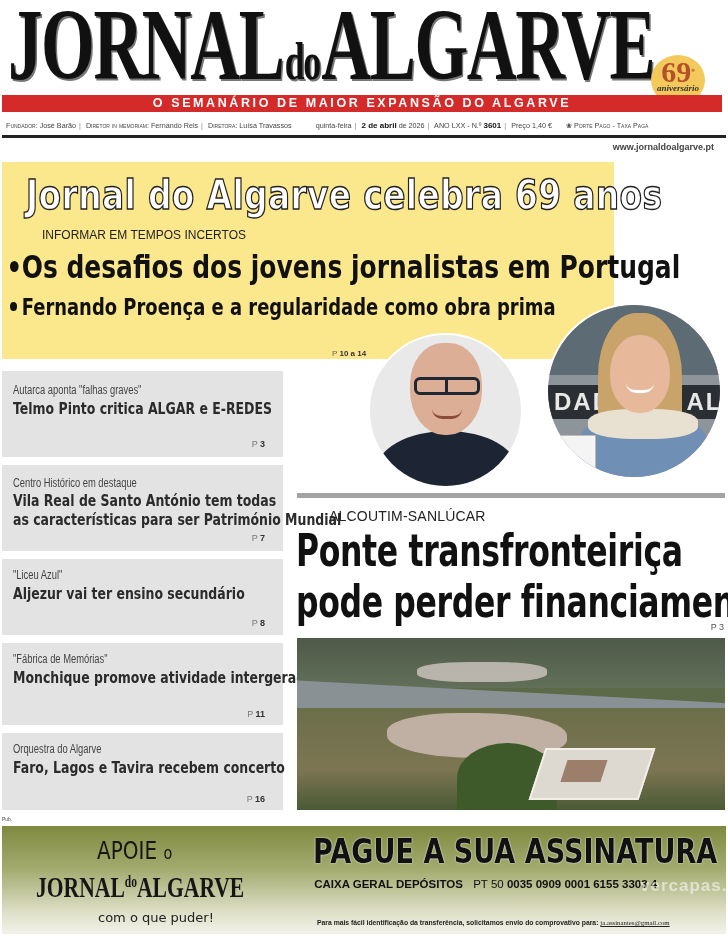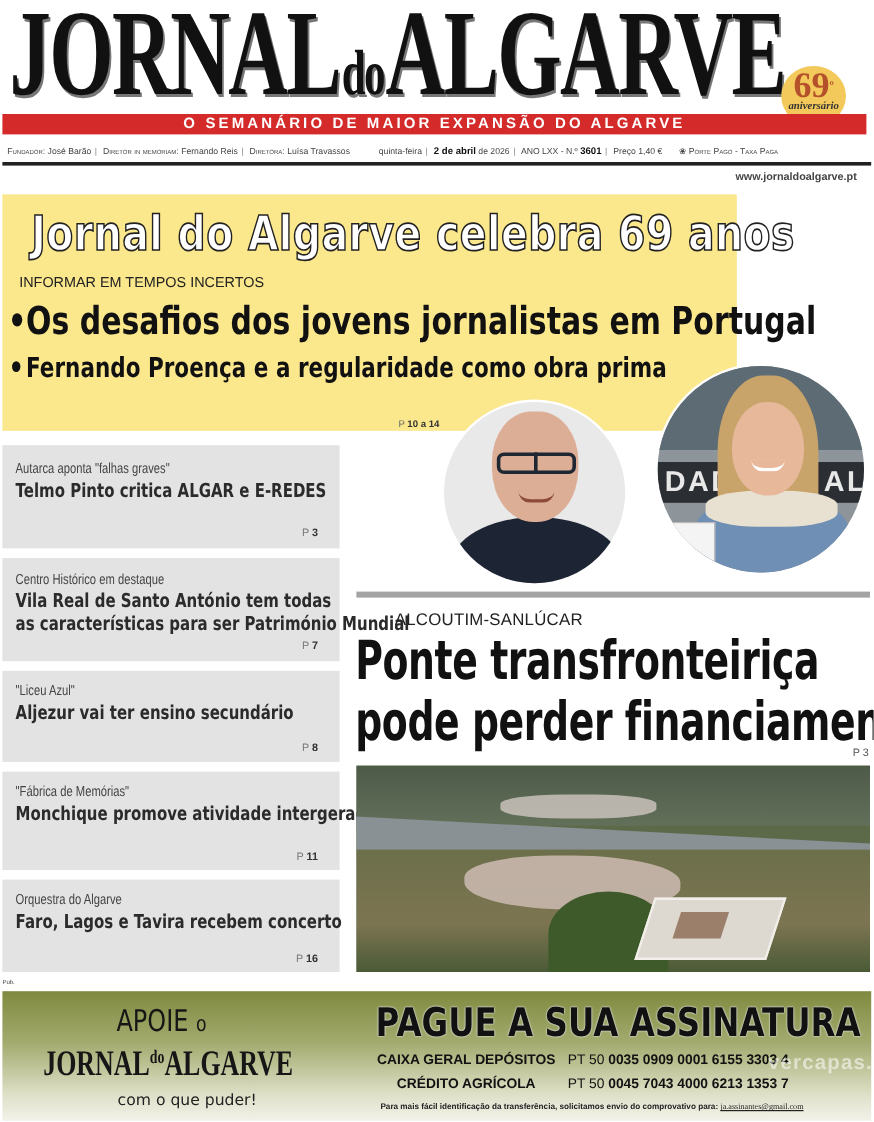--- a/index.html
+++ b/index.html
@@ -43,21 +43,21 @@
 
   
   .feature { position: absolute; left: 2px; top: 162px; width: 612px; height: 197px; background: #fbe78c; }
   .feature-title {
     position: absolute; left: 24px; top: 10px; font-size: 40px; font-weight: bold; color: #fff;
     white-space: nowrap; letter-spacing: 0.5px;
     -webkit-text-stroke: 1.4px #222; text-stroke: 1.4px #222;
     transform: scaleX(0.82); transform-origin: left top;
     font-family: "DejaVu Sans", sans-serif;
   }
-  .feature-kicker { position: absolute; left: 14px; top: 66px; font-size: 12px; color: #222; letter-spacing: 0; text-align: right; }
+  .feature-kicker { position: absolute; left: 40px; top: 66px; font-size: 12px; color: #222; letter-spacing: 0; text-align: right; }
   .feature-bullet {
     position: absolute; left: 8px; white-space: nowrap; font-weight: bold; color: #111;
     font-family: "DejaVu Sans", sans-serif; transform-origin: left top;
   }
   .feature-bullet.b1 { top: 86px; font-size: 32px; transform: scaleX(0.78); }
   .feature-bullet.b2 { top: 132px; font-size: 23px; transform: scaleX(0.78); }
   .bullet-dot { display: inline-block; border-radius: 50%; background: #111; vertical-align: middle; }
   .b1 .bullet-dot { width: 11px; height: 11px; margin-right: 4px; margin-top: -6px; }
   .b2 .bullet-dot { width: 9px; height: 9px; margin-right: 6px; margin-top: -4px; }
   .feature-page { position: absolute; left: 330px; top: 187px; font-size: 8px; color: #666; }
@@ -249,19 +249,15 @@
 <aside class="ad">
   <div class="ad-apoie"><span>APOIE</span> <small>o</small></div>
   <div class="ad-logo"><span class="inner"><span class="l">JORNAL</span><span class="d">do</span><span class="l">ALGARVE</span></span></div>
   <div class="ad-sub">com o que puder!</div>
 
   <div class="ad-title">PAGUE A SUA ASSINATURA</div>
   <div class="ad-bank" style="top:52px">
     <span class="name">CAIXA GERAL DEPÓSITOS</span>
     <span class="iban"><span>PT 50</span> <b>0035 0909 0001 6155 3303 4</b></span>
   </div>
-  <div class="ad-bank" style="top:72px">
-    <span class="name">CRÉDITO AGRÍCOLA</span>
-    <span class="iban"><span>PT 50</span> <b>0045 7043 4000 6213 1353 7</b></span>
-  </div>
   <div class="ad-note"><span>Para mais fácil identificação da transferência, solicitamos envio do comprovativo para:</span> <u>ja.assinantes@gmail.com</u></div>
 </aside>
 <div class="watermark">vercapas.com</div>
 
 </body></html>

